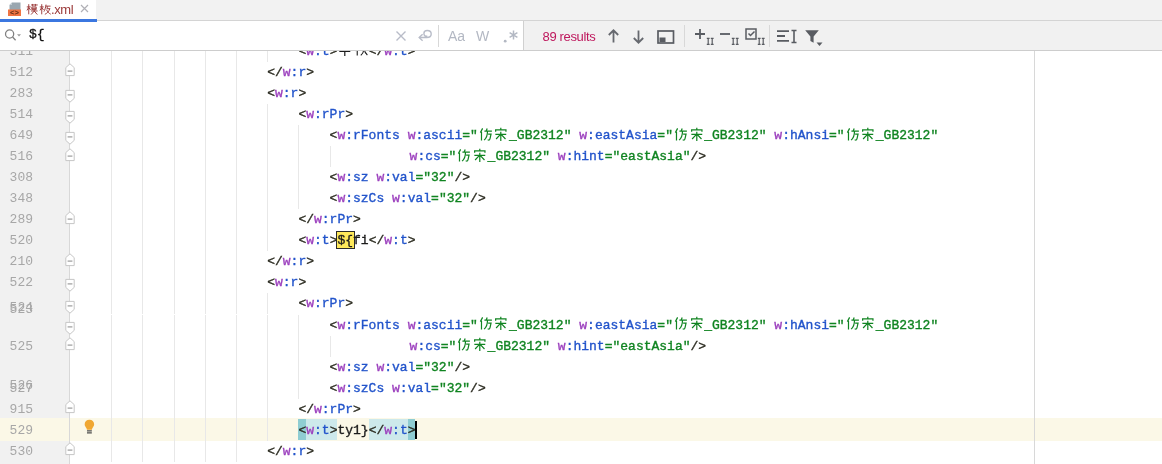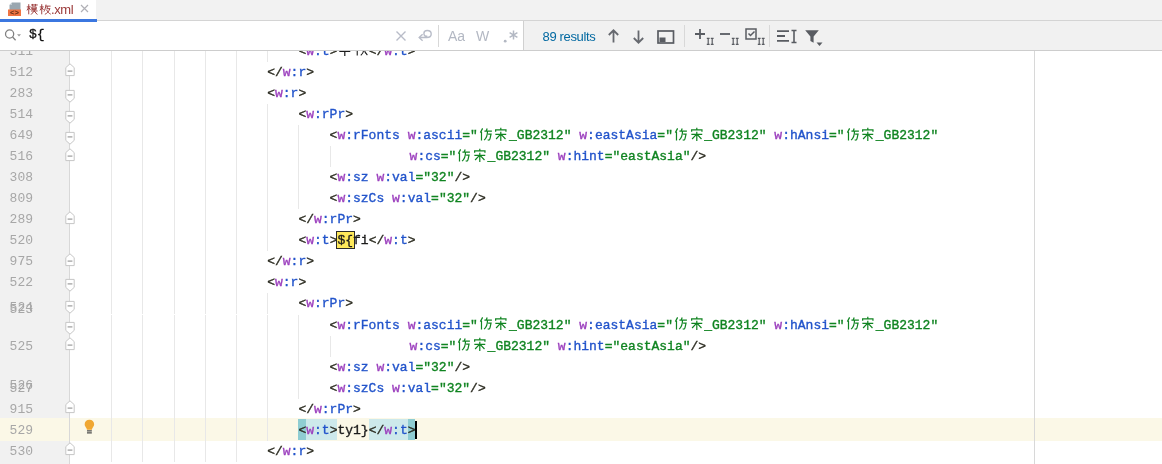--- a/index.html
+++ b/index.html
@@ -165,21 +165,21 @@
 <div class="guide" style="left:298.4px;top:167.2px;height:21.1px"></div>
 <div class="num" style="top:167.2px">308</div>
 <div class="code" style="left:329.6px;top:167.2px"><b class="a">&lt;</b><b class="n">w</b><b class="t">:sz</b> <b class="n">w</b><b class="t">:val</b><b class="v">="32"</b><b class="a">/&gt;</b></div>
 <div class="guide" style="left:111.2px;top:188.2px;height:21.1px"></div>
 <div class="guide" style="left:142.4px;top:188.2px;height:21.1px"></div>
 <div class="guide" style="left:173.6px;top:188.2px;height:21.1px"></div>
 <div class="guide" style="left:204.8px;top:188.2px;height:21.1px"></div>
 <div class="guide" style="left:236.0px;top:188.2px;height:21.1px"></div>
 <div class="guide" style="left:267.2px;top:188.2px;height:21.1px"></div>
 <div class="guide" style="left:298.4px;top:188.2px;height:21.1px"></div>
-<div class="num" style="top:188.2px">809</div>
+<div class="num" style="top:188.2px">348</div>
 <div class="code" style="left:329.6px;top:188.2px"><b class="a">&lt;</b><b class="n">w</b><b class="t">:szCs</b> <b class="n">w</b><b class="t">:val</b><b class="v">="32"</b><b class="a">/&gt;</b></div>
 <div class="guide" style="left:111.2px;top:209.2px;height:21.1px"></div>
 <div class="guide" style="left:142.4px;top:209.2px;height:21.1px"></div>
 <div class="guide" style="left:173.6px;top:209.2px;height:21.1px"></div>
 <div class="guide" style="left:204.8px;top:209.2px;height:21.1px"></div>
 <div class="guide" style="left:236.0px;top:209.2px;height:21.1px"></div>
 <div class="guide" style="left:267.2px;top:209.2px;height:21.1px"></div>
 <div class="num" style="top:209.2px">289</div>
 <svg class="ic" style="left:64.5px;top:210.8px" width="10" height="14">
     <use href="#foldE"></use>
@@ -191,21 +191,21 @@
 <div class="guide" style="left:204.8px;top:230.3px;height:21.1px"></div>
 <div class="guide" style="left:236.0px;top:230.3px;height:21.1px"></div>
 <div class="guide" style="left:267.2px;top:230.3px;height:21.1px"></div>
 <div class="num" style="top:230.3px">520</div>
 <div class="code" style="left:298.4px;top:230.3px"><b class="a">&lt;</b><b class="n">w</b><b class="t">:t</b><b class="a">&gt;</b><b class="x">${fi</b><b class="a">&lt;/</b><b class="n">w</b><b class="t">:t</b><b class="a">&gt;</b></div>
 <div class="guide" style="left:111.2px;top:251.4px;height:21.1px"></div>
 <div class="guide" style="left:142.4px;top:251.4px;height:21.1px"></div>
 <div class="guide" style="left:173.6px;top:251.4px;height:21.1px"></div>
 <div class="guide" style="left:204.8px;top:251.4px;height:21.1px"></div>
 <div class="guide" style="left:236.0px;top:251.4px;height:21.1px"></div>
-<div class="num" style="top:251.4px">975</div>
+<div class="num" style="top:251.4px">210</div>
 <svg class="ic" style="left:64.5px;top:252.9px" width="10" height="14">
     <use href="#foldE"></use>
   </svg>
 <div class="code" style="left:267.2px;top:251.4px"><b class="a">&lt;/</b><b class="n">w</b><b class="t">:r</b><b class="a">&gt;</b></div>
 <div class="guide" style="left:111.2px;top:272.4px;height:21.1px"></div>
 <div class="guide" style="left:142.4px;top:272.4px;height:21.1px"></div>
 <div class="guide" style="left:173.6px;top:272.4px;height:21.1px"></div>
 <div class="guide" style="left:204.8px;top:272.4px;height:21.1px"></div>
 <div class="guide" style="left:236.0px;top:272.4px;height:21.1px"></div>
 <div class="num" style="top:272.4px">522</div>
@@ -333,21 +333,21 @@
 <path d="M1.5 8.5 L8.8 8.5 C11.7 8.5 13.2 7.2 13.2 5 C13.2 2.8 11.7 1.5 9.2 1.5 C7.2 1.5 5.9 2.6 5.9 4.4 C5.9 6.2 7.3 7.3 9.3 7.3" fill="none" stroke="#b8bcc8" stroke-width="1.4"></path>
 <path d="M4.6 5.3 L1.2 8.5 L4.6 11.7" fill="none" stroke="#b8bcc8" stroke-width="1.4"></path>
 </svg>
 <div class="abs" style="left:438px;top:25px;width:1px;height:22px;background:#d8d8d8"></div>
 <div class="abs" style="left:448px;top:28px;font:14px 'Liberation Sans';color:#b3b8c3">Aa</div>
 <div class="abs" style="left:476px;top:28px;font:14px 'Liberation Sans';color:#b3b8c3">W</div>
 <svg class="ic" style="left:503px;top:28px" width="16" height="16" viewBox="0 0 16 16">
 <circle cx="2.2" cy="13.2" r="1.4" fill="#b3b8c3"></circle>
 <path d="M10.5 2.5 L10.5 11.5 M6.6 4.7 L14.4 9.3 M14.4 4.7 L6.6 9.3" stroke="#b3b8c3" stroke-width="1.5"></path>
 </svg>
-<div class="abs" style="left:542.5px;top:28.6px;font:13px 'Liberation Sans';color:#0369a1;letter-spacing:-0.35px">89 results</div>
+<div class="abs" style="left:542.5px;top:28.6px;font:13px 'Liberation Sans';color:#be185d;letter-spacing:-0.35px">89 results</div>
 <svg class="ic" style="left:607px;top:29px" width="13" height="15" viewBox="0 0 13 15">
 <path d="M6.5 1.5 L6.5 13.5 M1.8 6 L6.5 1.3 L11.2 6" fill="none" stroke="#66696f" stroke-width="1.8"></path>
   </svg>
 <svg class="ic" style="left:632px;top:29px" width="13" height="15" viewBox="0 0 13 15">
 <path d="M6.5 1.5 L6.5 13.5 M1.8 9 L6.5 13.7 L11.2 9" fill="none" stroke="#66696f" stroke-width="1.8"></path>
   </svg>
 <svg class="ic" style="left:657px;top:30px" width="18" height="14" viewBox="0 0 18 14">
 <rect x="1" y="1" width="15.5" height="12" fill="none" stroke="#595c62" stroke-width="1.7"></rect>
 <rect x="2.5" y="7.5" width="6" height="4.5" fill="#595c62"></rect>
 </svg>

